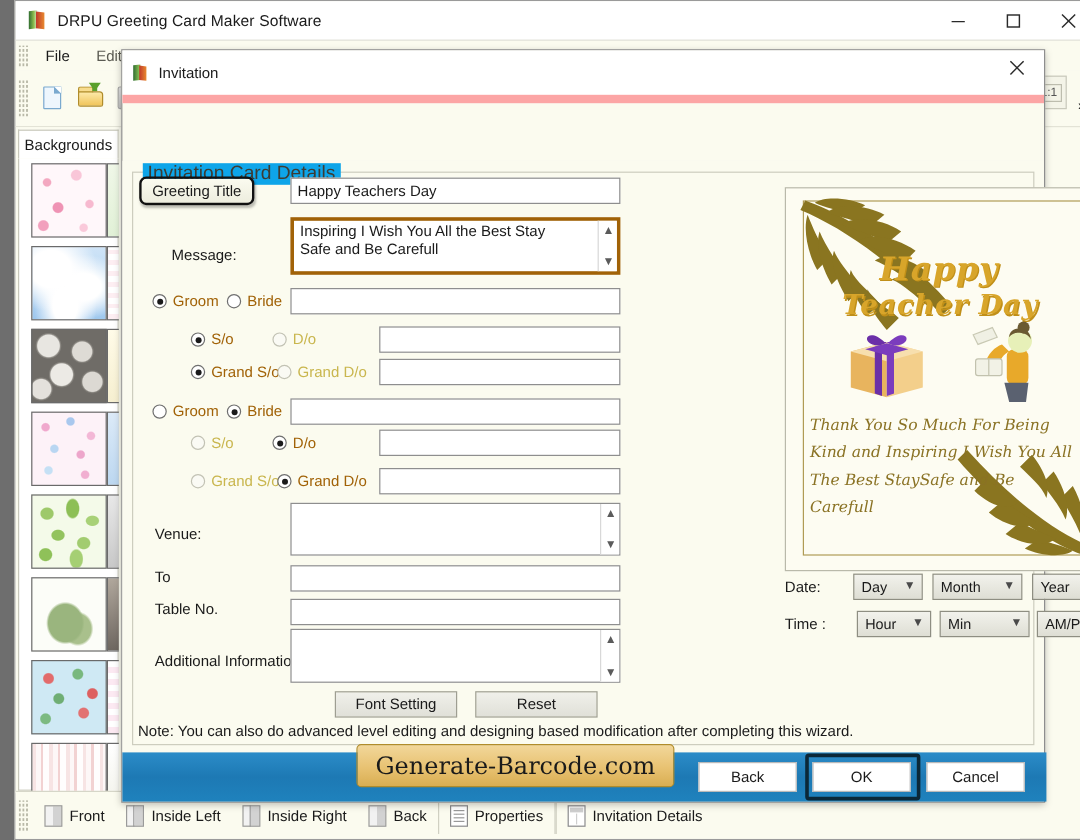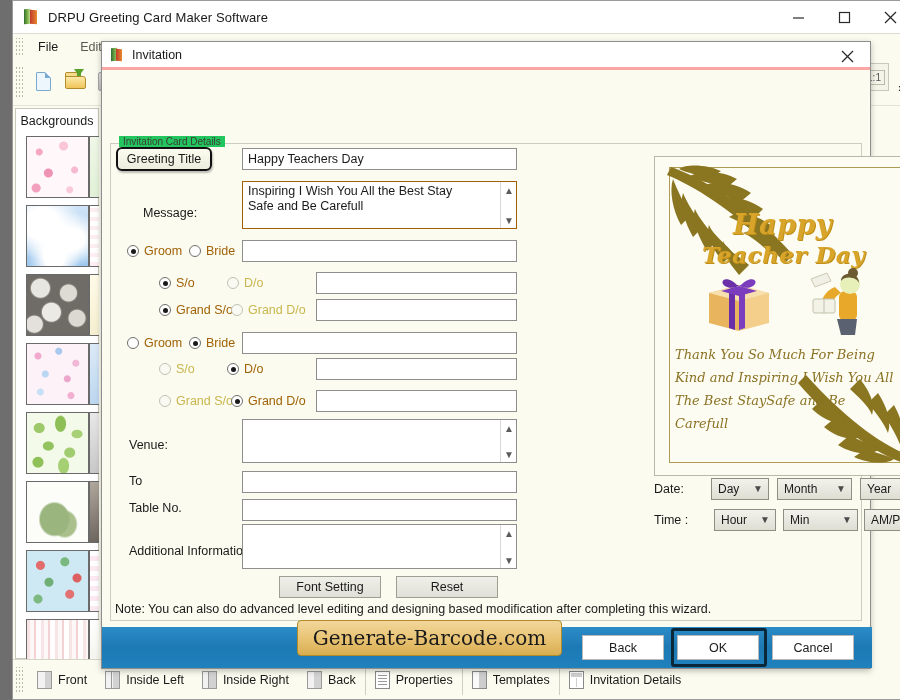--- a/index.html
+++ b/index.html
@@ -216,22 +216,22 @@
   .bi-inv:before{content:"";position:absolute;left:1px;top:1px;right:1px;height:4px;background:#cfcfcf;}
   .bi-inv:after{content:"";position:absolute;left:6px;top:6px;width:1px;bottom:1px;background:#cfcfcf;}
 
   
   #dialog {
     position:absolute; left:88px; top:40px; width:770px; height:628px;
     background:#fbfbef; border:1px solid #8e8e8e;
     box-shadow: 0 2px 6px rgba(0,0,0,.25);
   }
   #dlg-title {
-    height:28px; background:#ffffff; display:flex; align-items:center;
-    border-bottom:3px solid #fca5a5;
+    height:44px; background:#ffffff; display:flex; align-items:center;
+    border-bottom:7px solid #fca5a5;
   }
   #dlg-icon{ width:14px;height:14px; margin-left:8px; margin-right:8px; position:relative; flex:none;}
   #dlg-icon .a{position:absolute;left:1px;top:0;width:6px;height:13px;background:linear-gradient(90deg,#2f6d2f,#9ccf5c);transform:skewY(-6deg);}
   #dlg-icon .b{position:absolute;left:6px;top:1px;width:6px;height:12px;background:linear-gradient(90deg,#c0392b,#e88a2f);transform:skewY(6deg);}
   #dlg-title-text{ font-size:12.5px; color:#1a1a1a;}
   #dlg-close{ position:absolute; right:0; top:0; width:46px; height:28px; display:flex; align-items:center; justify-content:center;}
 
   #dlg-banner {
     position:relative; height:64px;
     background: linear-gradient(180deg,#7ec8ee 0%, #4fb0e3 42%, #2f94d0 70%, #1f7ab5 100%);
@@ -260,32 +260,32 @@
     color:#143055; margin-top:-2px; margin-right:4px;
   }
 
   #dlg-body{ position:absolute; left:0; top:92px; right:0; bottom:41px; background:#fbfbef; }
 
   #group-box {
     position:absolute; left:8px; top:9px; right:8px; bottom:6px;
     border:1px solid #cdcdbe; background:#fbfbef;
   }
   #group-legend{
-    position:absolute; left:8px; top:-8px; background:#22c55e; padding:0 4px;
-    font-size:10px; color:#3c3c34;
+    position:absolute; left:8px; top:-8px; background:#0ea5e9; padding:0 4px;
+    font-size:16px; color:#3c3c34;
   }
 
   .lbl{ font-size:12.5px; color:#1a1a1a; }
   .txt {
     background:#ffffff; border:1px solid #8e8e8e; height:22px;
     font-family:"Liberation Sans",sans-serif; font-size:12.5px; color:#1a1a1a;
     padding:0 5px; outline:none;
   }
   .ta-wrap{ position:absolute; background:#fff; border:1px solid #8e8e8e; }
-  .ta-wrap.blue{ border:1px solid #a16207; }
+  .ta-wrap.blue{ border:3px solid #a16207; }
   .ta-wrap .ta-text{
     position:absolute; left:5px; top:2px; right:18px;
     font-size:12.5px; color:#1a1a1a; line-height:15px; white-space:pre-line;
   }
   .ta-sb{ position:absolute; right:0; top:0; bottom:0; width:16px; background:#fff; border-left:1px solid #d8d8d8;}
   .ta-sb .up, .ta-sb .dn{ position:absolute; left:0; width:16px; height:14px; display:flex; align-items:center; justify-content:center; color:#5b5b5b; font-size:10px;}
   .ta-sb .up{ top:1px; } .ta-sb .dn{ bottom:1px; }
 
   .radio { position:absolute; display:flex; align-items:center; }
   .rdot{
@@ -473,24 +473,20 @@
     <div class="bb-item">
       <div class="bi bi-card"></div>
       <span>Back</span>
     </div>
     <div class="bb-sep"></div>
     <div class="bb-item">
       <div class="bi bi-props"></div>
       <span>Properties</span>
     </div>
     <div class="bb-sep"></div>
-    <div class="bb-item">
-      <div class="bi bi-tpl"></div>
-      <span>Templates</span>
-    </div>
     <div class="bb-sep"></div>
     <div class="bb-item">
       <div class="bi bi-inv"></div>
       <span>Invitation Details</span>
     </div>
   </div>
 
   <div id="dialog">
 
     <div id="dlg-title">

